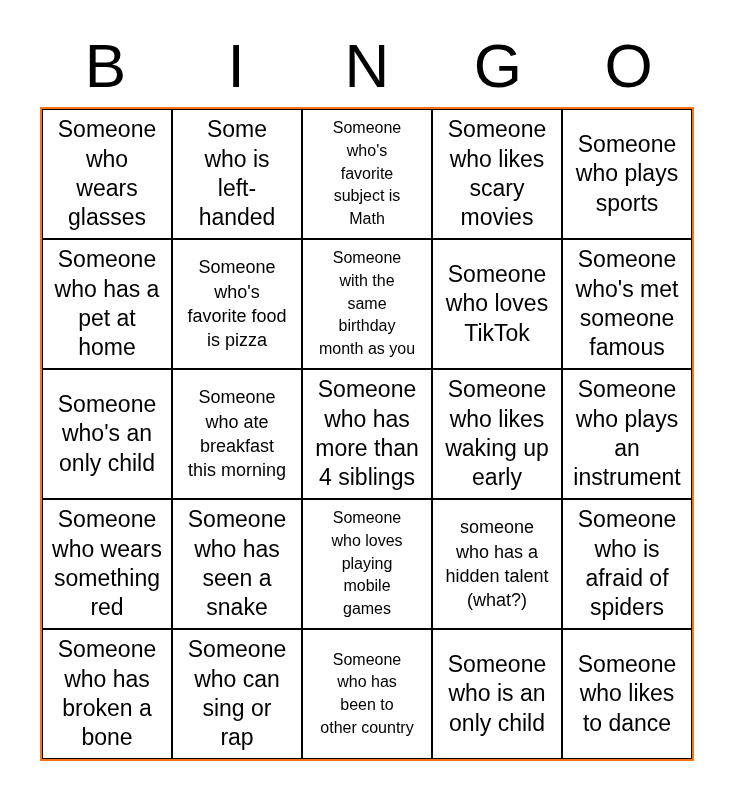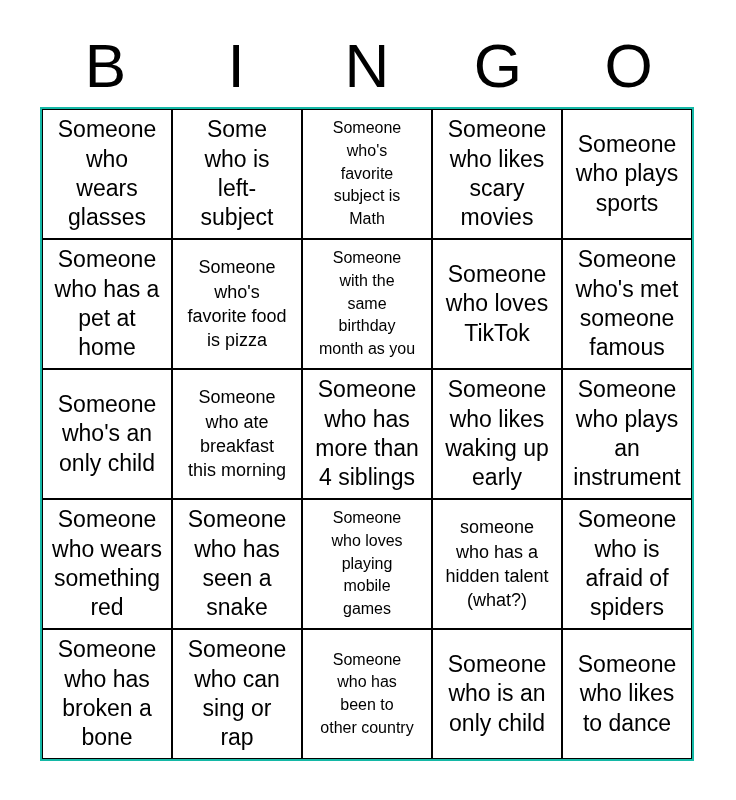--- a/index.html
+++ b/index.html
@@ -24,21 +24,21 @@
   .title-letter {
     text-align: center;
     font-size: 62px;
     line-height: 64px;
     font-weight: 400;
     color: #000000;
   }
   .grid {
     display: grid;
     grid-template-columns: repeat(5, 1fr);
-    border: 2px solid #14b8a6;
+    border: 2px solid #f97316;
     box-sizing: border-box;
   }
   .cell {
     border: 1px solid #000000;
     box-sizing: border-box;
     height: 130px;
     display: flex;
     align-items: center;
     justify-content: center;
     text-align: center;
@@ -72,21 +72,21 @@
     <div class="cell">
         <span class="cell-text" data-size="lg">Someone
 who
 wears
 glasses</span>
       </div>
     <div class="cell">
         <span class="cell-text" data-size="lg">Some
 who is
 left-
-subject</span>
+handed</span>
       </div>
     <div class="cell">
         <span class="cell-text" data-size="sm">Someone
 who's
 favorite
 subject is
 Math</span>
       </div>
     <div class="cell">
         <span class="cell-text" data-size="lg">Someone

